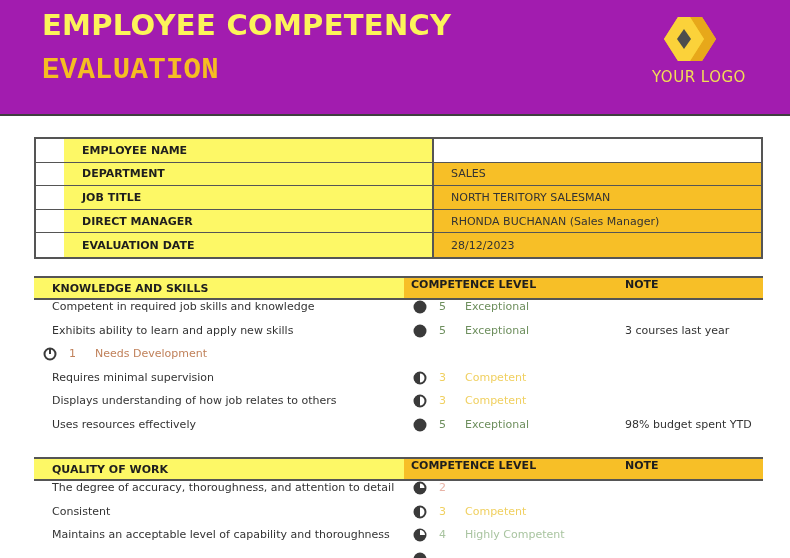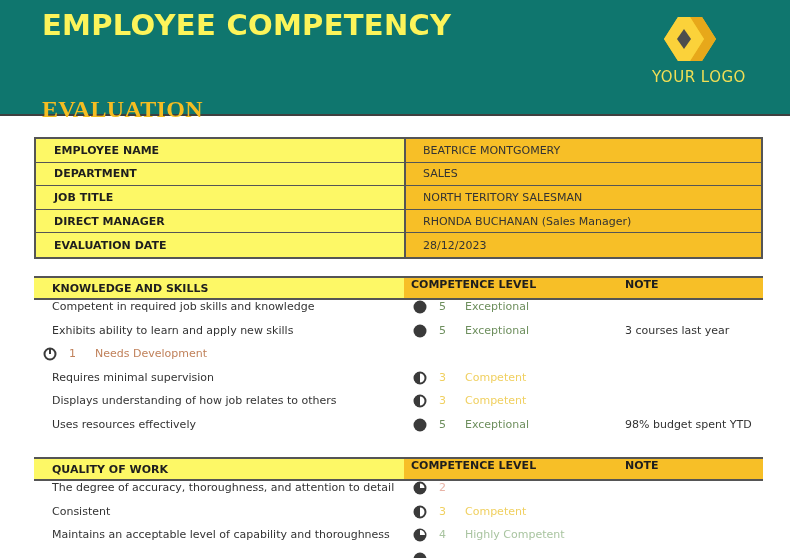--- a/index.html
+++ b/index.html
@@ -1,43 +1,43 @@
 <!DOCTYPE html>
 <html><head>
 <meta charset="utf-8">
 <style>
   * { box-sizing: border-box; margin: 0; padding: 0; }
   html, body { width: 790px; height: 558px; overflow: hidden; background: #ffffff; }
   body { font-family: "DejaVu Sans", sans-serif; position: relative; }
 
   .header {
     position: absolute; left: 0; top: 0; width: 790px; height: 116px;
-    background: #0f766e; border-bottom: 2px solid #3f3f3f;
+    background: #a21caf; border-bottom: 2px solid #3f3f3f;
   }
   .title-line1 {
     position: absolute; left: 42px; top: 8px;
     font-family: "DejaVu Sans", sans-serif; font-weight: bold;
     font-size: 29px; letter-spacing: 0.3px; color: #fcf45a;
   }
   .title-line2 {
     position: absolute; left: 42px; top: 54px;
-    font-family: Liberation Serif, serif; font-weight: bold;
-    font-size: 24px; letter-spacing: 0.3px; color: #f5bd22; margin-top: 42px;
+    font-family: Liberation Mono, monospace; font-weight: bold;
+    font-size: 29px; letter-spacing: 0.3px; color: #f5bd22;
   }
   .logo-mark { position: absolute; left: 664px; top: 15px; width: 56px; height: 48px; }
   .logo-text {
     position: absolute; left: 652px; top: 68px; font-size: 15px;
     color: #f2df55; letter-spacing: 0.5px; font-family: "DejaVu Sans", sans-serif;
   }
 
   .info-table {
     position: absolute; left: 34px; top: 137px; width: 729px;
     border: 2px solid #555; border-collapse: collapse;
   }
-  .info-row { display: flex; height: 23.6px; border-bottom: 1.5px solid #555; }
+  .info-row { display: flex; height: 23.6px; border-bottom: 1.5px solid #555; padding-left: 28px; }
   .info-row:last-child { border-bottom: none; }
   .info-label {
     width: 370px; background: #fdf866; border-right: 2px solid #555;
     font-weight: bold; font-size: 11px; color: #1e1e1e;
     padding-left: 18px; display: flex; align-items: center;
   }
   .info-value {
     flex: 1; background: #f7bf27; font-size: 11px; color: #333;
     padding-left: 17px; display: flex; align-items: center;
   }
@@ -77,21 +77,20 @@
     <polygon points="26,2 38,2 52,24 38,46 26,46 40,24" fill="#e7a81a"></polygon>
     <polygon points="14,2 26,2 40,24 26,46 14,46 0,24" fill="#fbd23a"></polygon>
     <polygon points="20,14 27,24 20,34 13,24" fill="#4d4d4d"></polygon>
   </svg>
   <div class="logo-text">YOUR LOGO</div>
 </div>
 
 <div class="info-table">
   <div class="info-row">
     <div class="info-label">EMPLOYEE NAME</div>
-    <div class="info-value">BEATRICE MONTGOMERY</div>
   </div>
   <div class="info-row">
     <div class="info-label">DEPARTMENT</div>
     <div class="info-value">SALES</div>
   </div>
   <div class="info-row">
     <div class="info-label">JOB TITLE</div>
     <div class="info-value">NORTH TERITORY SALESMAN</div>
   </div>
   <div class="info-row">

